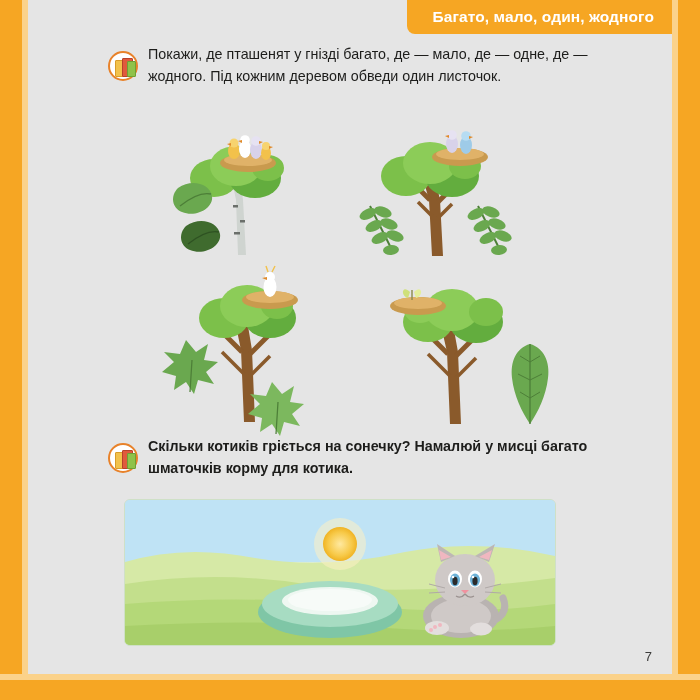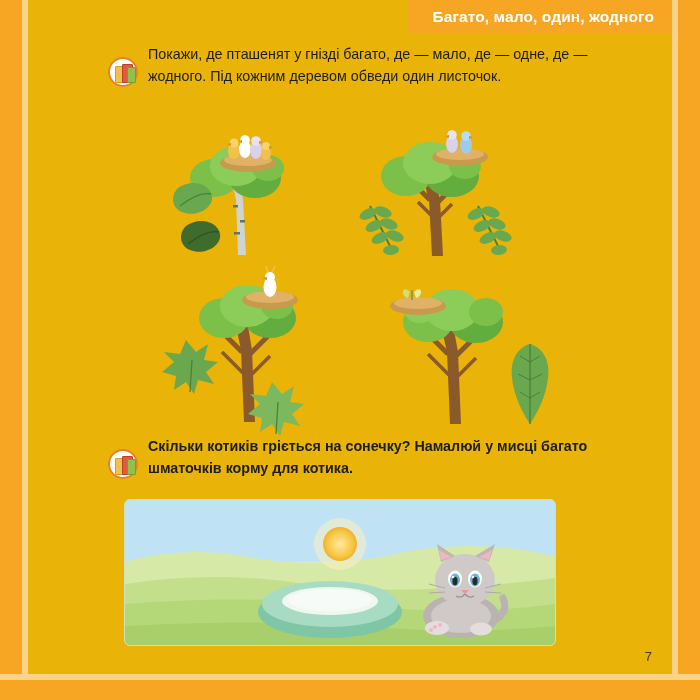--- a/index.html
+++ b/index.html
@@ -10,21 +10,21 @@
   body {
     width: 700px;
     height: 700px;
     font-family: "Liberation Sans", sans-serif;
     overflow: hidden;
   }
   .page {
     position: relative;
     width: 700px;
     height: 700px;
-    background: #eab308;
+    background: #e5e5e5;
   }
   
   .band-left {
     position: absolute;
     left: 0;
     top: 0;
     width: 22px;
     height: 700px;
     background: #f6a623;
   }
@@ -85,21 +85,21 @@
     color: #ffffff;
     font-size: 15.5px;
     font-weight: bold;
     white-space: nowrap;
     letter-spacing: 0.1px;
   }
   
   .task {
     position: absolute;
     display: flex;
-    align-items: flex-end;
+    align-items: center;
   }
   .task-icon {
     position: relative;
     width: 30px;
     height: 30px;
     flex: 0 0 30px;
     border-radius: 50%;
     background: #ffffff;
     border: 2px solid #e8822a;
     box-sizing: border-box;

